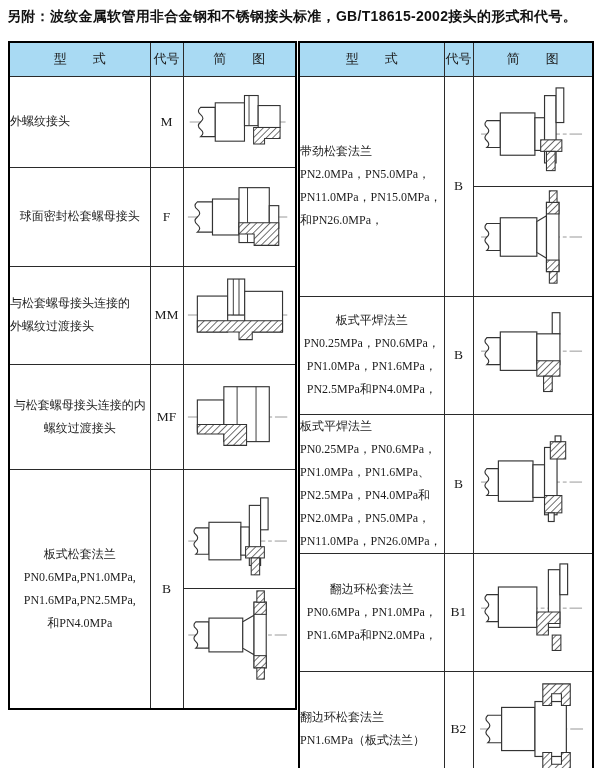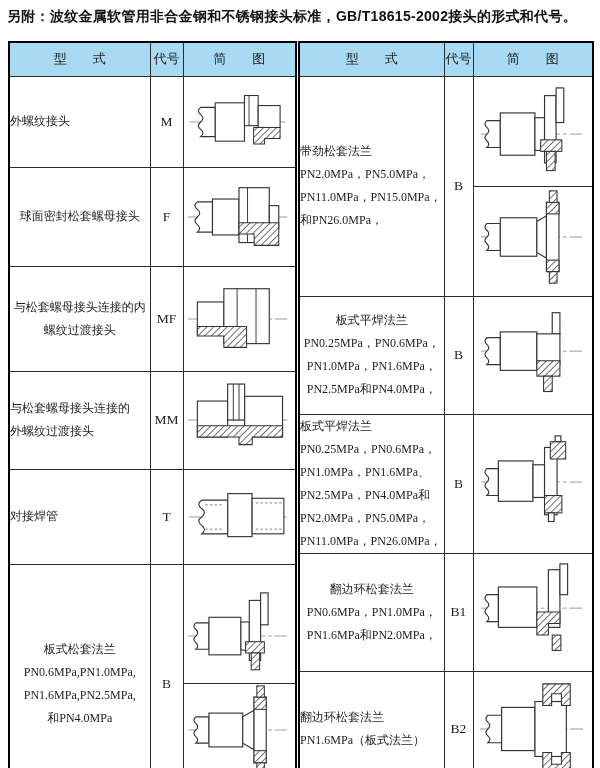--- a/index.html
+++ b/index.html
@@ -83,69 +83,51 @@
             <path class="ln" d="M12,31 q-5,4 0,8 q5,4 0,8 q-5,4 0,8 q5,4 0,8 h16 V31 Z"></path>
             <rect class="ln" x="28" y="28" width="28" height="38"></rect>
             <rect class="ln" x="56" y="16" width="32" height="58"></rect>
             <line class="ln2" x1="65" y1="16" x2="65" y2="74"></line>
             <rect class="ln" x="88" y="35" width="10" height="24"></rect>
             <path class="ht" d="M56,53 h42 v24 h-26 v-12 h-16 Z"></path>
           </svg>
         </div>
           </td>
       </tr>
-      <tr style="height:105px">
-        <td class="type hl">与松套螺母接头连接的内
-螺纹过渡接头</td>
-        <td class="code hl">MF</td>
-        <td class="diag">
-            <div class="dwrap">
-          <svg width="106" height="94" viewBox="0 0 112 96">
-            <line class="cl" x1="2" y1="48" x2="110" y2="48"></line>
-            <rect class="ln" x="12" y="30" width="28" height="34"></rect>
-            <rect class="ln" x="40" y="16" width="48" height="58"></rect>
-            <line class="ln2" x1="54" y1="16" x2="54" y2="74"></line>
-            <line class="ln2" x1="74" y1="16" x2="74" y2="74"></line>
-            <path class="ht" d="M12,56 h52 v22 h-24 v-12 h-28 Z"></path>
-          </svg>
-        </div>
-          </td>
-      </tr>
       <tr style="height:98px">
         <td class="type">与松套螺母接头连接的
 外螺纹过渡接头</td>
         <td class="code">MM</td>
         <td class="diag">
             <div class="dwrap">
           <svg width="106" height="88" viewBox="0 0 112 92">
             <line class="cl" x1="2" y1="46" x2="110" y2="46"></line>
             <rect class="ln" x="12" y="26" width="32" height="38"></rect>
             <rect class="ln" x="44" y="8" width="18" height="38"></rect>
             <line class="ln2" x1="50" y1="8" x2="50" y2="46"></line>
             <line class="ln2" x1="56" y1="8" x2="56" y2="46"></line>
             <rect class="ln" x="62" y="21" width="40" height="43"></rect>
             <path class="ht" d="M12,52 h90 v12 h-32 v8 h-14 v-8 h-44 Z"></path>
           </svg>
         </div>
           </td>
       </tr>
-      <tr style="height:95px">
-        <td class="type">对接焊管</td>
-        <td class="code">T</td>
-        <td class="diag">
-            <div class="dwrap">
-          <svg width="106" height="86" viewBox="0 0 112 92">
-            <line class="cl" x1="2" y1="46" x2="110" y2="46"></line>
-            <path class="ln" d="M16,28 q-6,4 0,9 q6,4 0,9 q-6,4 0,9 q6,4 0,9 h28 V28 Z"></path>
-            <line class="dash" x1="20" y1="33" x2="40" y2="33"></line>
-            <line class="dash" x1="20" y1="59" x2="40" y2="59"></line>
-            <rect class="ln" x="44" y="21" width="26" height="46"></rect>
-            <rect class="ln" x="70" y="26" width="34" height="38"></rect>
-            <line class="dash" x1="74" y1="31" x2="102" y2="31"></line>
-            <line class="dash" x1="74" y1="59" x2="102" y2="59"></line>
+      <tr style="height:105px">
+        <td class="type hl">与松套螺母接头连接的内
+螺纹过渡接头</td>
+        <td class="code hl">MF</td>
+        <td class="diag">
+            <div class="dwrap">
+          <svg width="106" height="94" viewBox="0 0 112 96">
+            <line class="cl" x1="2" y1="48" x2="110" y2="48"></line>
+            <rect class="ln" x="12" y="30" width="28" height="34"></rect>
+            <rect class="ln" x="40" y="16" width="48" height="58"></rect>
+            <line class="ln2" x1="54" y1="16" x2="54" y2="74"></line>
+            <line class="ln2" x1="74" y1="16" x2="74" y2="74"></line>
+            <path class="ht" d="M12,56 h52 v22 h-24 v-12 h-28 Z"></path>
           </svg>
         </div>
           </td>
       </tr>
       <tr style="height:240px">
         <td class="type hl">板式松套法兰
 PN0.6MPa,PN1.0MPa,
 PN1.6MPa,PN2.5MPa,
 和PN4.0MPa</td>
         <td class="code hl">B</td>

